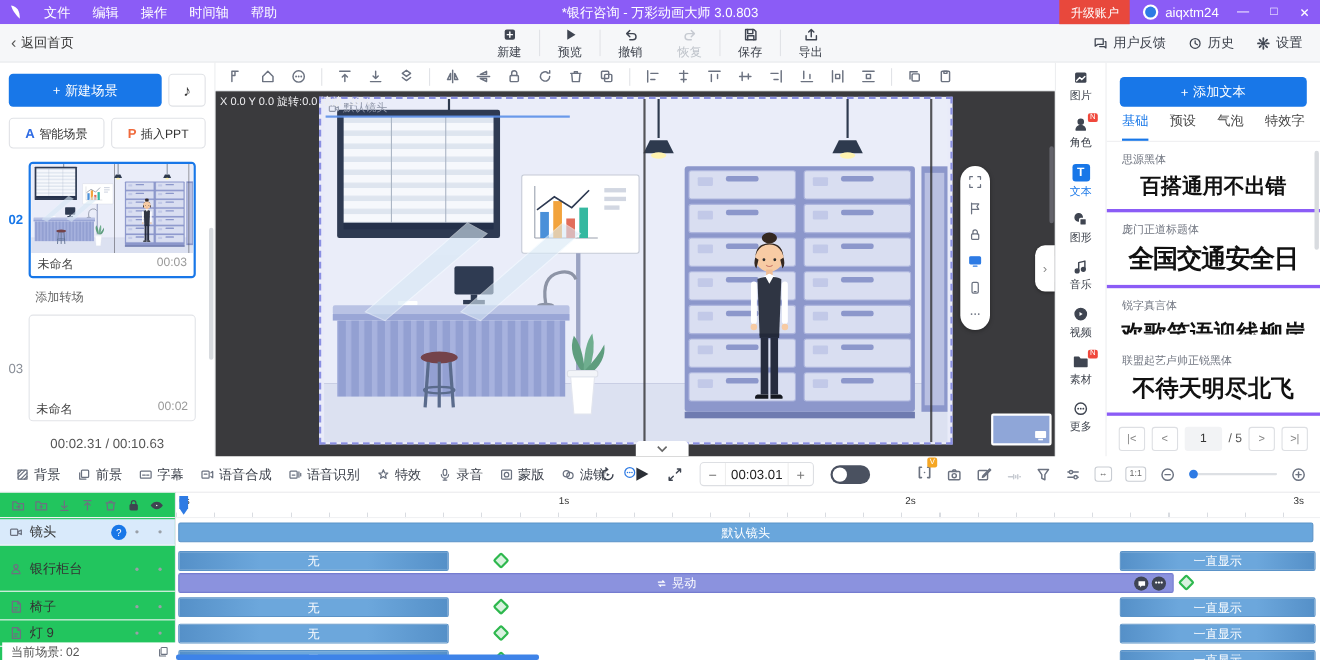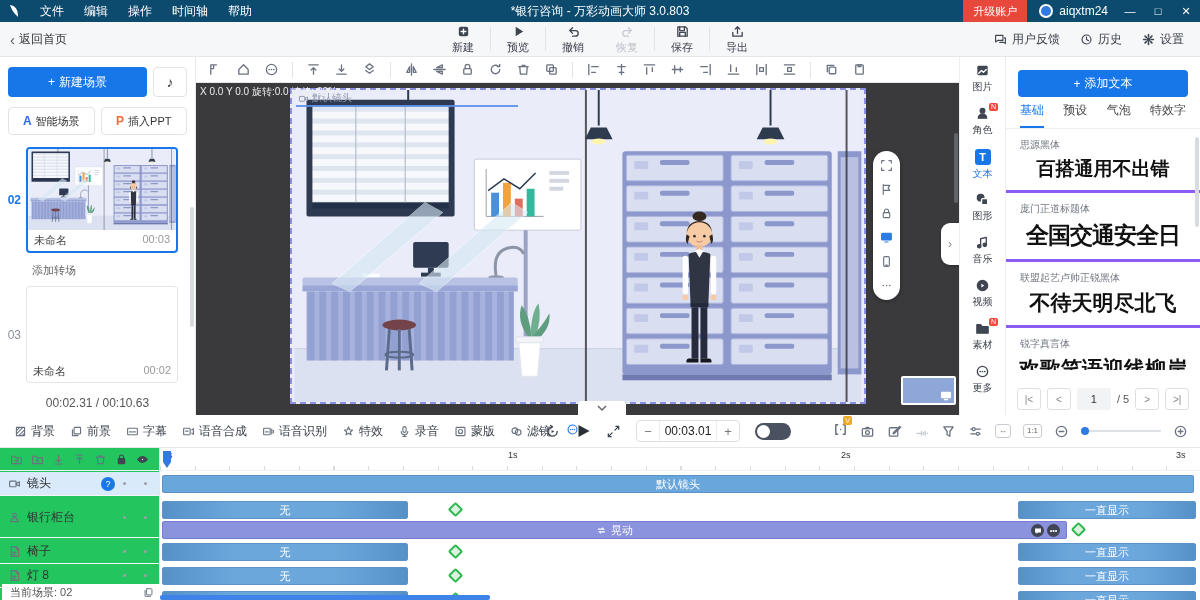--- a/index.html
+++ b/index.html
@@ -3,21 +3,21 @@
 <meta charset="utf-8">
 <style>
 *{margin:0;padding:0;box-sizing:border-box}
 html,body{width:1200px;height:600px;overflow:hidden}
 body{font-family:"Liberation Sans",sans-serif;font-size:12px;color:#333;background:#fff;position:relative}
 .f{display:flex;align-items:center}
 svg.ic{width:15px;height:15px;stroke:#6b7280;fill:none;stroke-width:1.4;stroke-linecap:round;stroke-linejoin:round}
 svg.ic.sm{width:13px;height:13px}
 svg.ic.dark{stroke:#3f4551}
 
-.titlebar{height:22px;background:#0c4a6e;color:#fff;display:flex;align-items:center;position:relative;font-size:12px}
+.titlebar{height:22px;background:#8b5cf6;color:#fff;display:flex;align-items:center;position:relative;font-size:12px}
 .logo{width:16px;height:16px;margin:0 8px 0 6px}
 .menu-item{padding:0 10px;cursor:default}
 .tb-title{position:absolute;left:0;right:0;text-align:center;pointer-events:none;font-size:12px}
 .tb-right{margin-left:auto;display:flex;align-items:center;height:100%;z-index:2}
 .upgrade{background:#E8483C;height:100%;display:flex;align-items:center;padding:0 10px;font-size:11px}
 .avatar{width:14px;height:14px;border-radius:50%;background:#fff;margin:0 6px 0 12px;position:relative;overflow:hidden}
 .avatar i{position:absolute;inset:2px;border-radius:50%;background:#2E7BE4}
 .win-btn{width:28px;text-align:center;font-size:11px}
 
 .toolbar{position:absolute;top:22px;left:0;right:0;height:35px;background:#F6F7F9;border-bottom:1px solid #E4E6E9;display:flex;align-items:center}
@@ -615,27 +615,27 @@
     <span class="tp-tab">特效字</span>
   </div>
   <div class="font-item">
     <div class="fname">思源黑体</div>
     <div class="fsample fs1">百搭通用不出错</div>
   </div>
   <div class="font-item">
     <div class="fname">庞门正道标题体</div>
     <div class="fsample fs2">全国交通安全日</div>
   </div>
+  <div class="font-item" style="border-bottom:none">
+    <div class="fname">锐字真言体</div>
+    <div class="fsample fs4">欢歌笑语迎线柳岸</div>
+  </div>
   <div class="font-item">
     <div class="fname">联盟起艺卢帅正锐黑体</div>
     <div class="fsample fs3">不待天明尽北飞</div>
-  </div>
-  <div class="font-item" style="border-bottom:none">
-    <div class="fname">锐字真言体</div>
-    <div class="fsample fs4">欢歌笑语迎线柳岸</div>
   </div>
   <div class="pager">
     <div class="pg-btn">|&lt;</div>
     <div class="pg-btn">&lt;</div>
     <div class="pg-num">1</div>
     <span class="pg-total">/ 5</span>
     <div class="pg-btn">&gt;</div>
     <div class="pg-btn">&gt;|</div>
   </div>
   <div class="tp-scroll"></div>
@@ -830,21 +830,21 @@
       <span class="dots">
           <i></i>
           <i></i>
         </span>
     </div>
     <div class="tl-row" style="top:116px;height:24px">
       <svg class="ic sm" viewBox="0 0 16 16">
           <path d="M4 2h6l3 3v9H4z"></path>
           <path d="M10 2v3h3M6 9h4M6 11.5h3"></path>
         </svg>
-      <span class="nm">灯 8</span>
+      <span class="nm">灯 9</span>
       <span class="dots">
           <i></i>
           <i></i>
         </span>
     </div>
     <div class="tl-row" style="top:140px;height:24px;border-bottom:none">
       <svg class="ic sm" viewBox="0 0 16 16">
           <path d="M4 2h6l3 3v9H4z"></path>
           <path d="M10 2v3h3M6 9h4M6 11.5h3"></path>
         </svg>
@@ -853,21 +853,21 @@
           <i></i>
           <i></i>
         </span>
     </div>
   </div>
 
   <div class="tl-tracks">
     <div class="ruler">
       <span style="left:3px">0s</span>
       <span style="left:348px">1s</span>
-      <span style="left:681px">2s</span>
+      <span style="left:663px">2s</span>
       <span style="left:1016px">3s</span>
       <svg class="playhead" width="12" height="19" viewBox="0 0 12 19">
           <path d="M2 1h8v11l-4 6-4-6z" fill="#2E7BE4"></path>
         </svg>
     </div>
 
     <div class="bar flat" style="left:2px;top:27px;width:calc(100% - 8px)">
         <span>默认镜头</span>
       </div>
 

